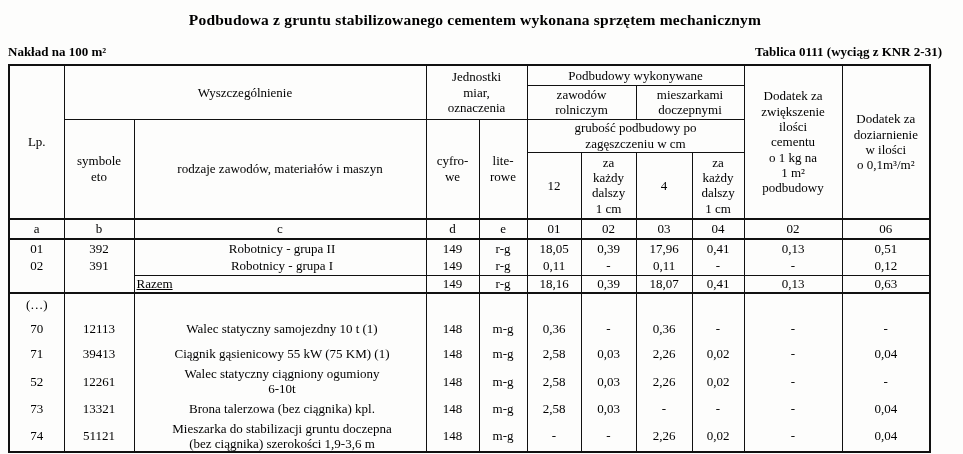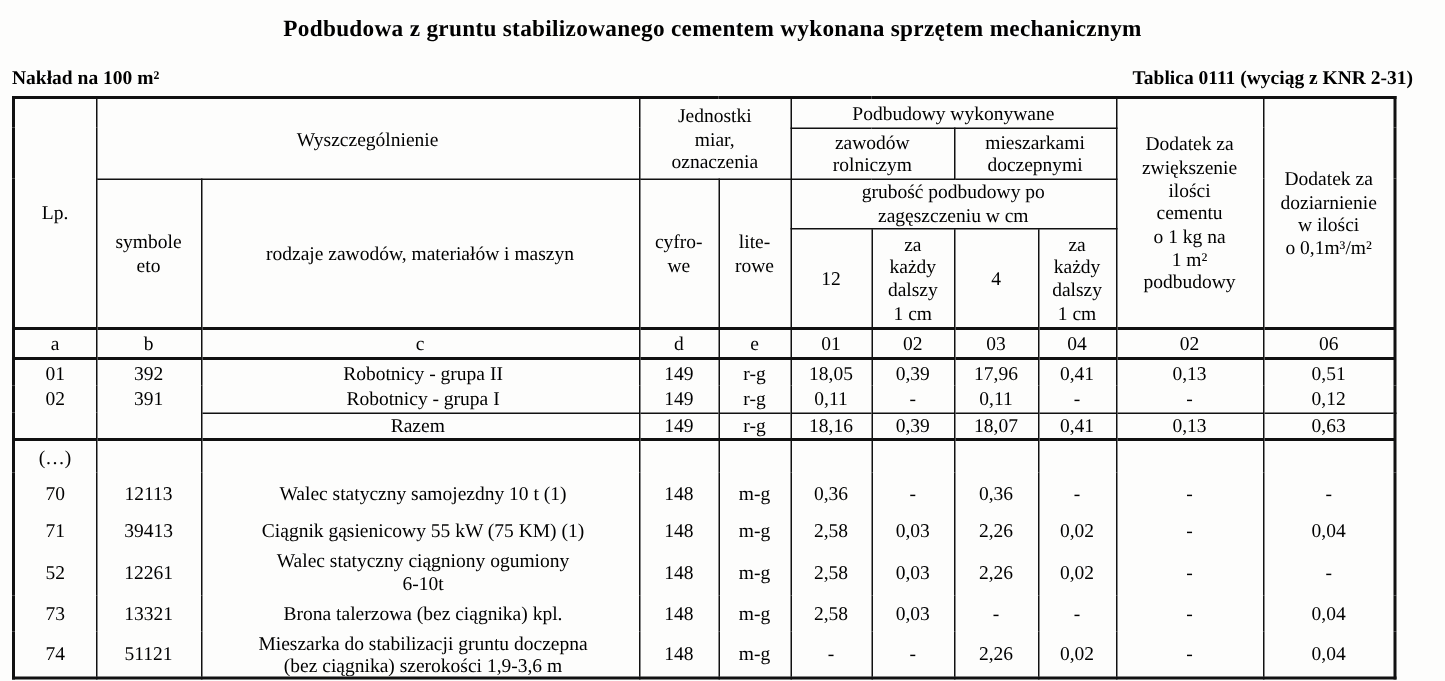--- a/index.html
+++ b/index.html
@@ -27,21 +27,21 @@
   }
   td.h{border:1px solid #111;white-space:pre-line;}
   tr.letters td{
     border-left:1px solid #111;border-right:1px solid #111;
     border-top:2px solid #111;border-bottom:2px solid #111;
   }
   td.bc{border-left:1px solid #111;border-right:1px solid #111;}
   td.top1{border-top:1px solid #111;}
   tr.sep td{border-top:2px solid #111;}
   td.name{text-align:center;padding-left:6px;white-space:pre-line;}
-  td.razem-label{text-align:center;padding-right:5px;}
+  td.razem-label{text-align:left;padding-right:5px;text-decoration:underline;}
   tr.rh1{height:20px;} tr.rh2{height:34px;} tr.rh3{height:33px;} tr.rh4{height:67px;}
   tr.letters{height:20px;}
   tr.rdata{height:18px;} tr.rrazem{height:18px;}
   tr.rellipsis{height:22px;}
   tr.r70{height:27px;} tr.r71{height:24px;} tr.r72{height:28px;}
   tr.r73{height:24px;} tr.r74{height:31px;}
 </style>
 </head>
 <body>
 

